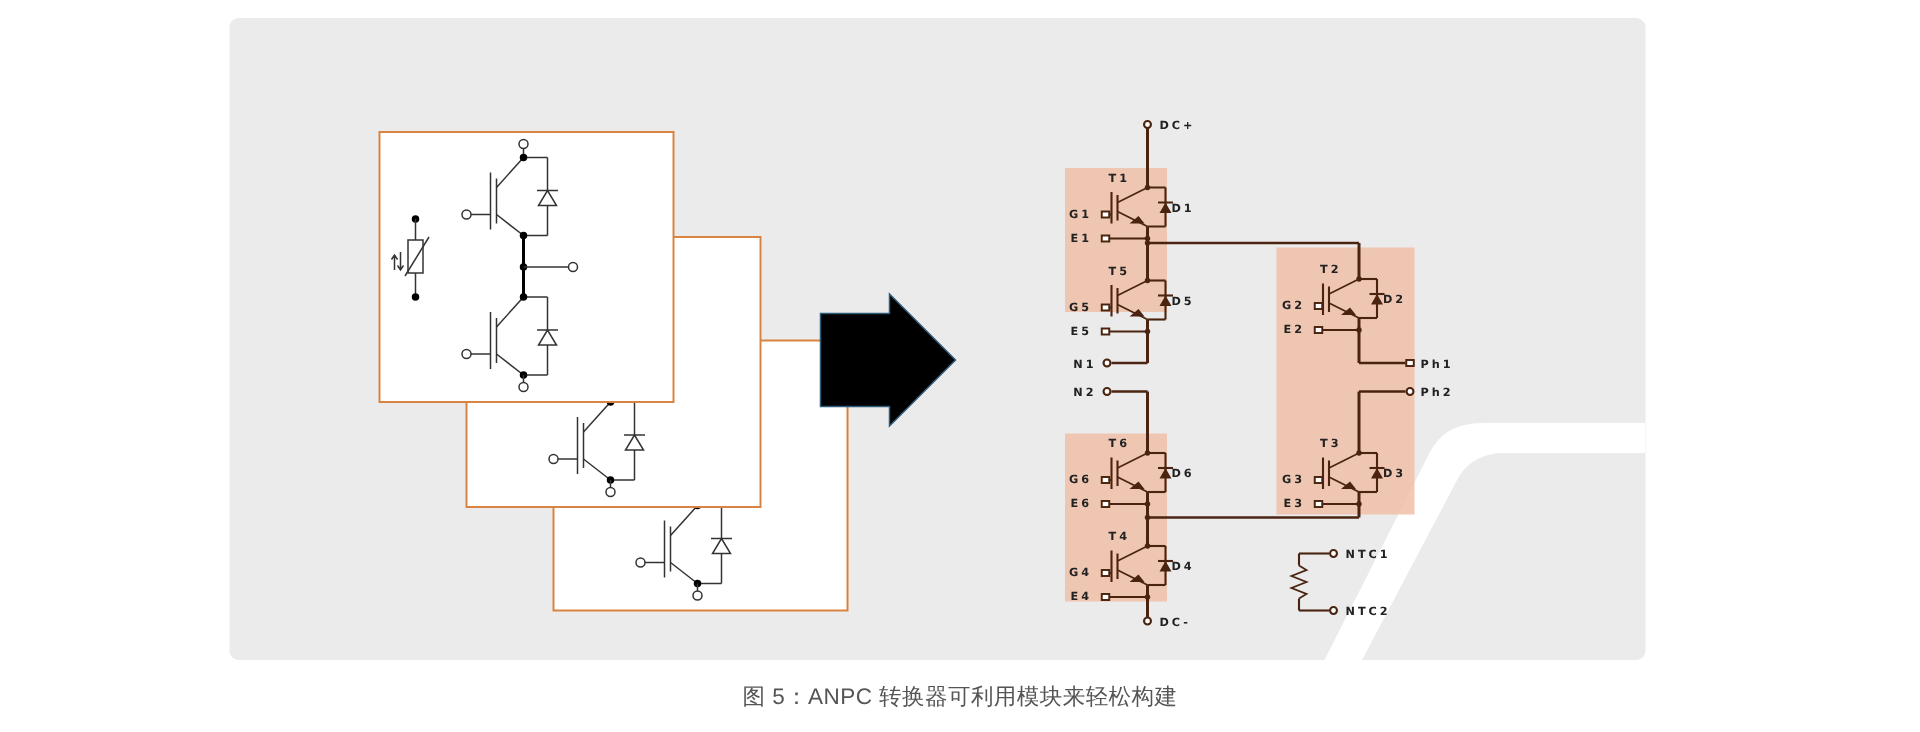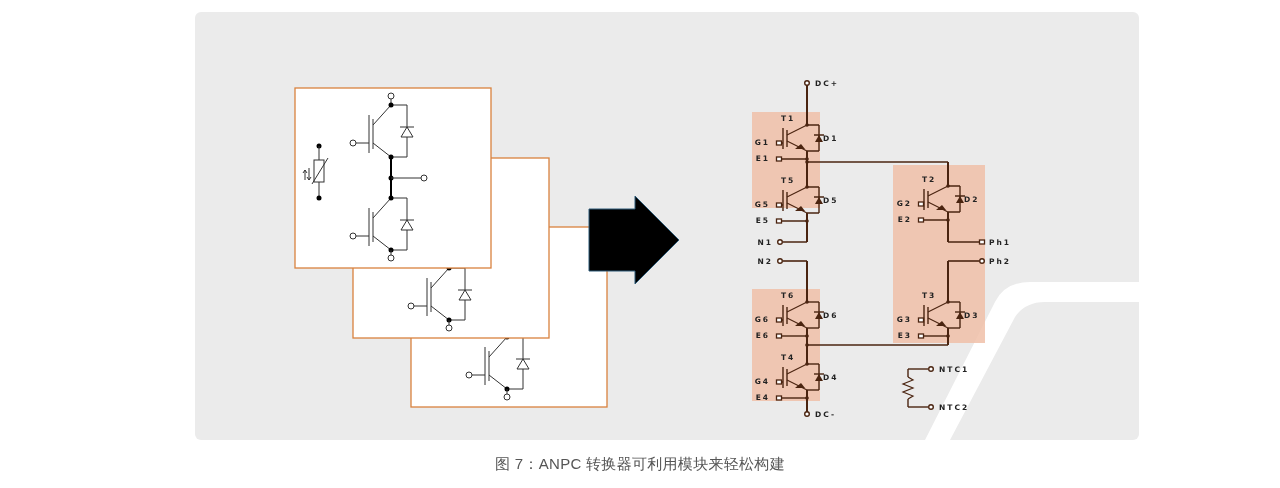--- a/index.html
+++ b/index.html
@@ -1,17 +1,17 @@
 <!DOCTYPE html>
 <html><head>
 <meta charset="utf-8">
 <style>
   html,body{margin:0;padding:0;background:#ffffff;}
   body{width:1280px;height:488px;position:relative;overflow:hidden;font-family:"Liberation Sans","DejaVu Sans",sans-serif;}
-  .panel{position:absolute;left:153px;top:12px;width:944px;height:428px;background:#ebebeb;border-radius:6px;overflow:hidden;margin-left:42px;}
+  .panel{position:absolute;left:153px;top:12px;width:944px;height:428px;background:#ebebeb;border-radius:6px;overflow:hidden;}
   .panel svg{position:absolute;left:0;top:0;}
   .caption{position:absolute;left:0;width:1280px;top:455px;text-align:center;font-size:15px;color:#555;letter-spacing:0.3px;}
   .lbl{font-family:"DejaVu Sans",sans-serif;font-size:7.5px;fill:#222;letter-spacing:2px;font-weight:bold;}
 </style>
 </head>
 <body>
 
 <div class="panel">
   <svg width="944" height="428">
 
@@ -305,13 +305,13 @@
           <text x="727" y="286" class="lbl">T3</text>
           <text x="717" y="310" class="lbl" text-anchor="end">G3</text>
           <text x="717" y="326" class="lbl" text-anchor="end">E3</text>
           <text x="744" y="360" class="lbl" text-anchor="start">NTC1</text>
           <text x="744" y="398" class="lbl" text-anchor="start">NTC2</text>
         </g>
     </g>
   </svg>
 </div>
 
-<div class="caption">图 7：ANPC 转换器可利用模块来轻松构建</div>
+<div class="caption">图 5：ANPC 转换器可利用模块来轻松构建</div>
 
 </body></html>

